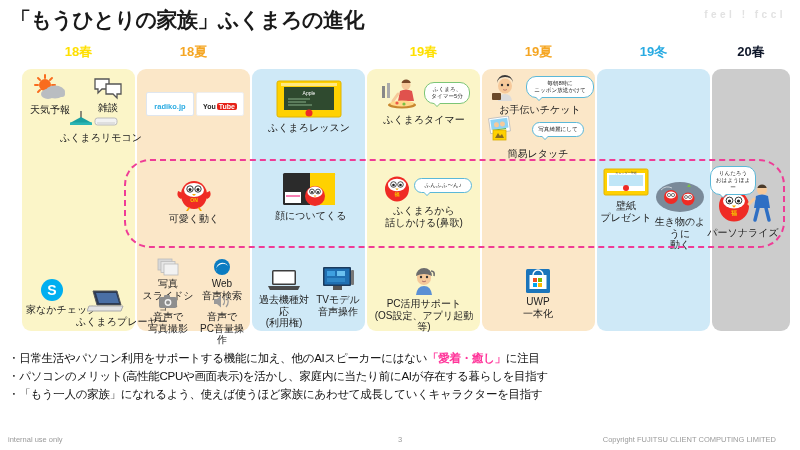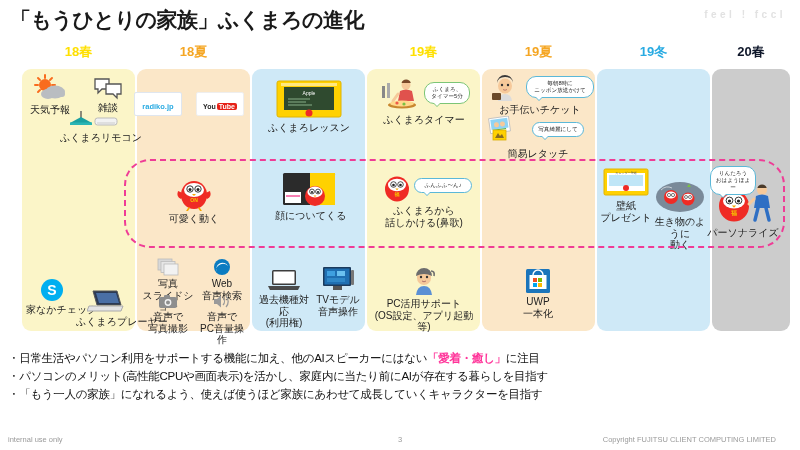--- a/index.html
+++ b/index.html
@@ -151,21 +151,21 @@
 
   <div class="feat" style="left:76px;top:288px;width:60px;">
     <svg class="ic" width="38" height="26" viewBox="0 0 38 26">
       <path d="M6 3 L30 3 L34 17 L10 17 Z" fill="#2b3a55" stroke="#555" stroke-width="1"></path>
       <path d="M9 5 L29 5 L32 15 L12 15 Z" fill="#4a6fa5"></path>
       <path d="M2 18 L36 18 L34 23 L0 23 Z" fill="#e4e4e4" stroke="#aaa" stroke-width="1"></path>
     </svg>
     <div class="cap">ふくまろプレーヤー</div>
   </div>
 
-  <div class="feat" style="left:134px;top:92px;width:48px;">
+  <div class="feat" style="left:146px;top:92px;width:48px;">
     <div style="background:#fff;border:1px solid #dfe6ef;border-radius:2px;padding:2px 0;">
       <span style="font-size:7.5px;font-weight:bold;color:#2aabe2;font-family:'Liberation Sans',sans-serif;">radiko.jp</span>
     </div>
   </div>
   <div class="feat" style="left:196px;top:92px;width:48px;">
     <div style="background:#fff;border:1px solid #eee;border-radius:2px;padding:2px 0;white-space:nowrap;">
       <span style="font-size:7px;font-weight:bold;color:#222;">You</span><span style="font-size:7px;font-weight:bold;color:#fff;background:#e62117;border-radius:2px;padding:0 2px;margin-left:1px;">Tube</span>
     </div>
   </div>
 

